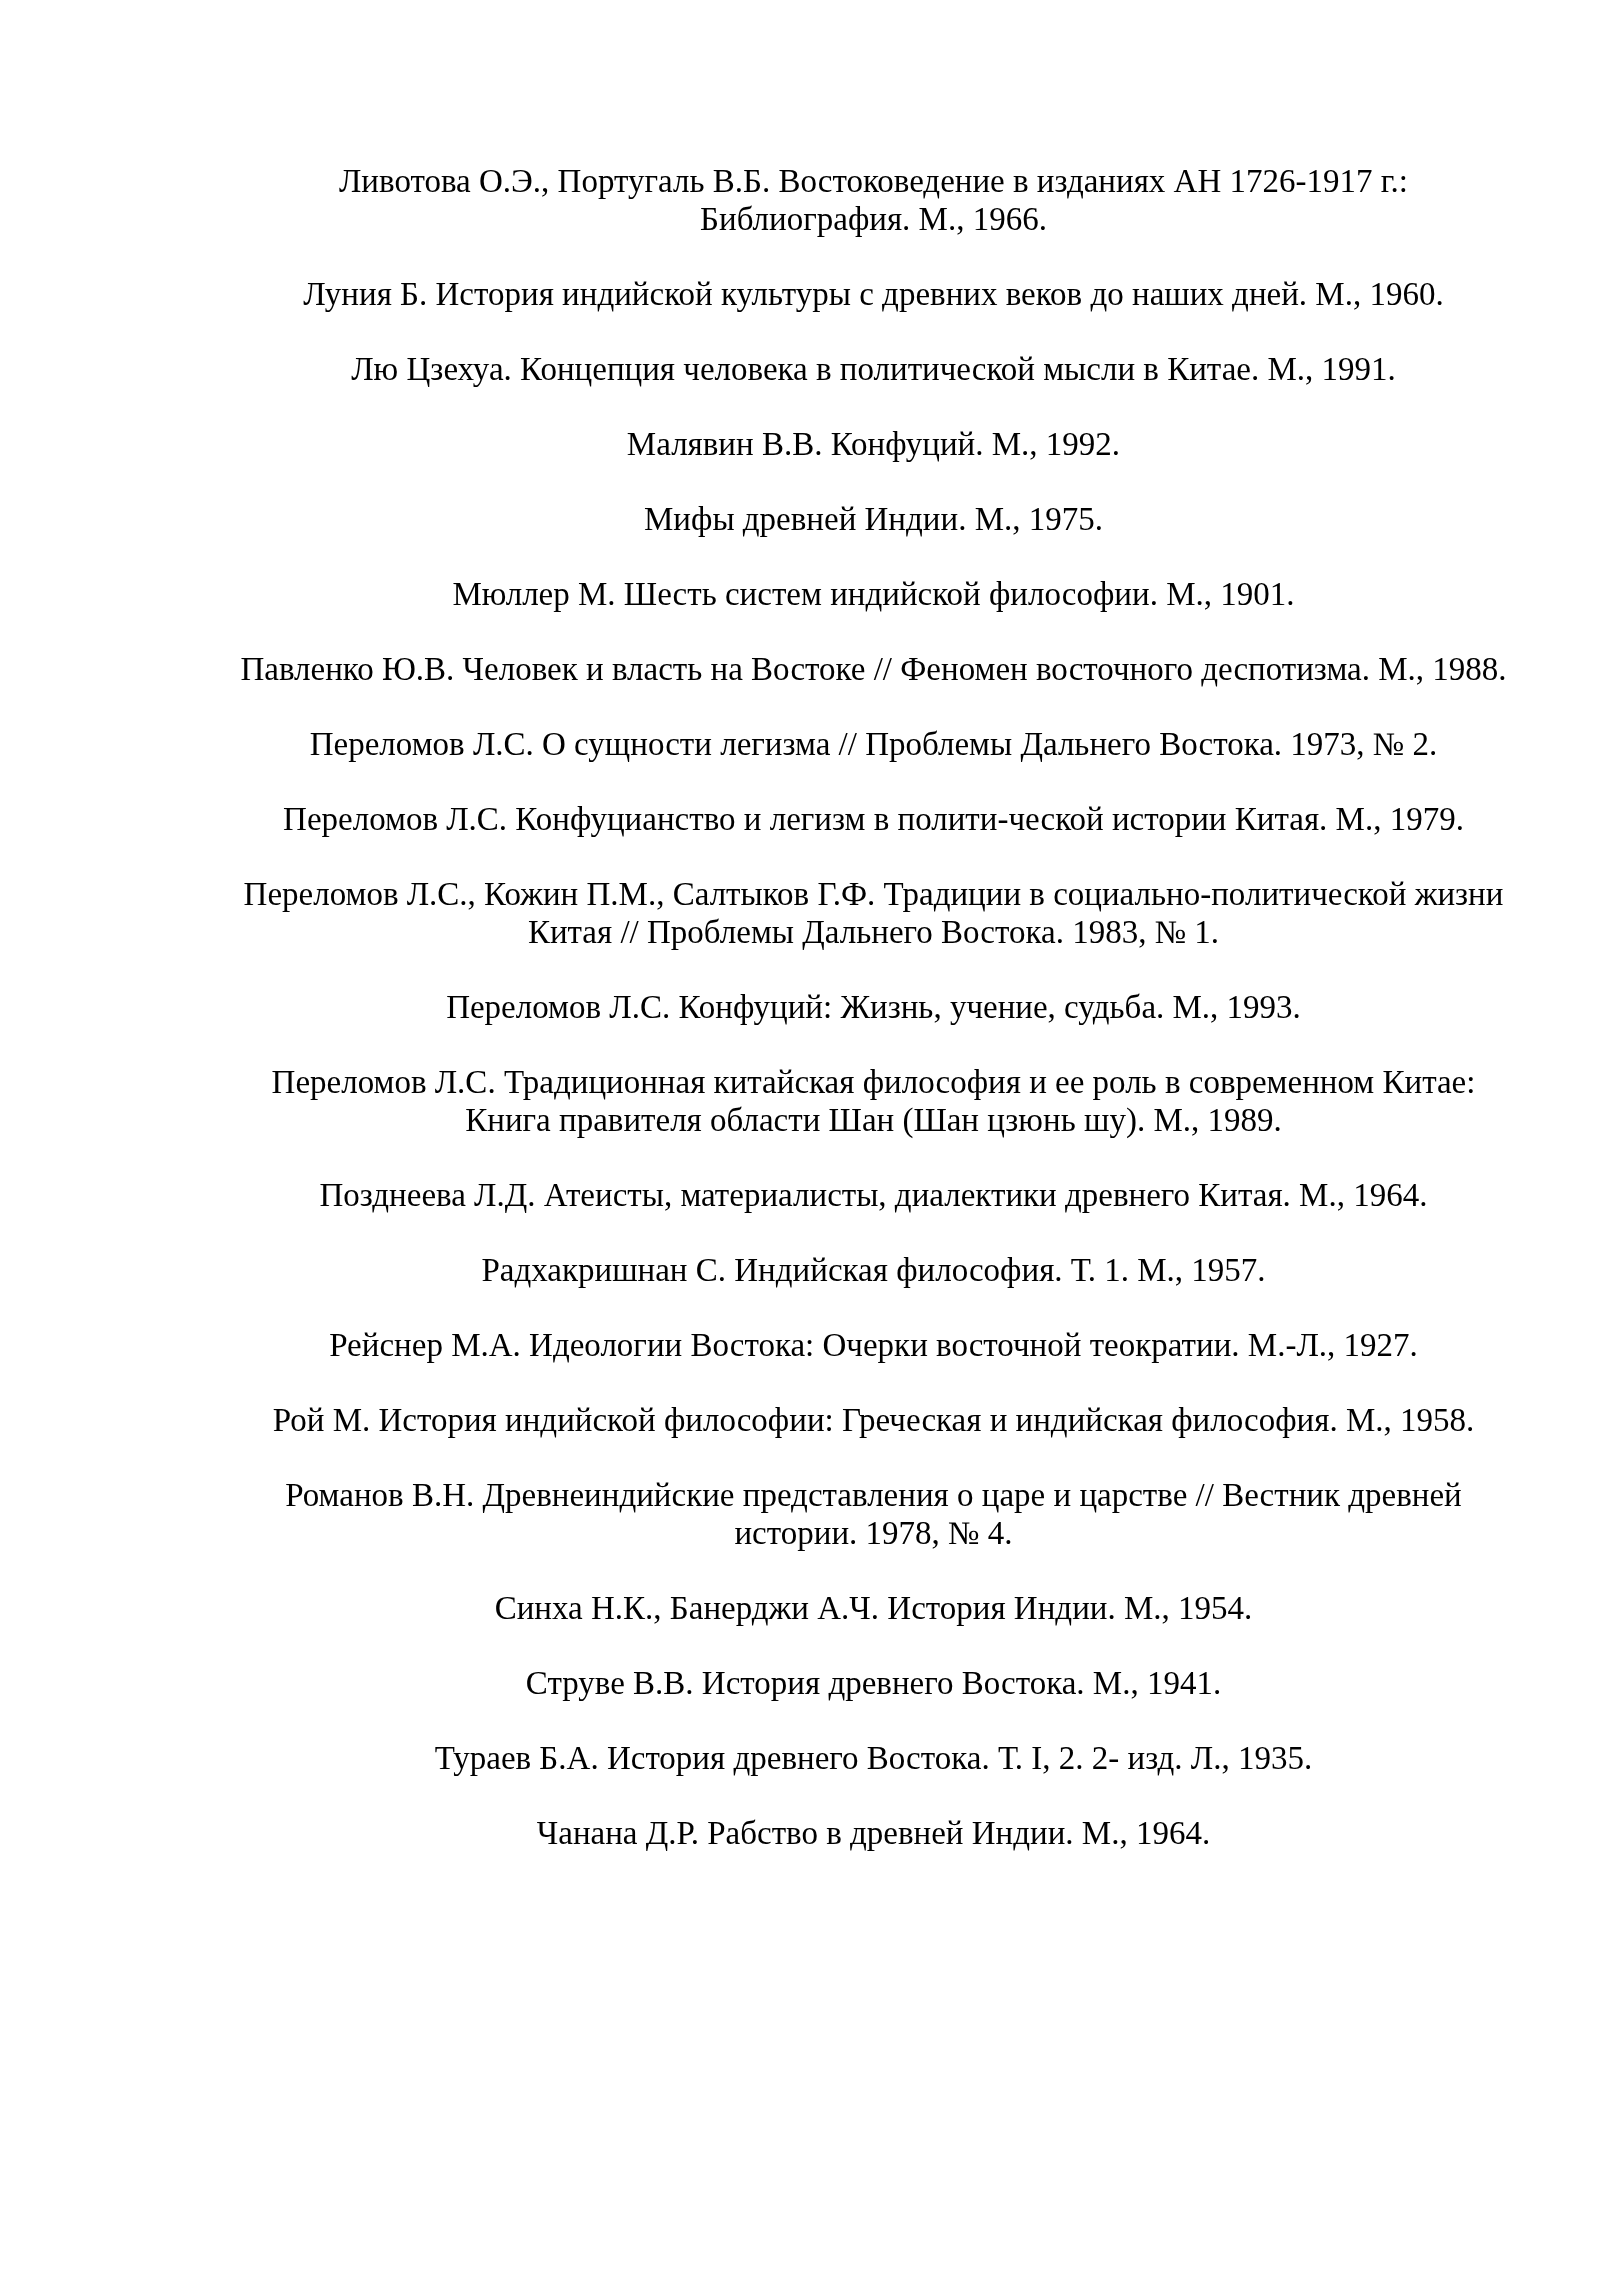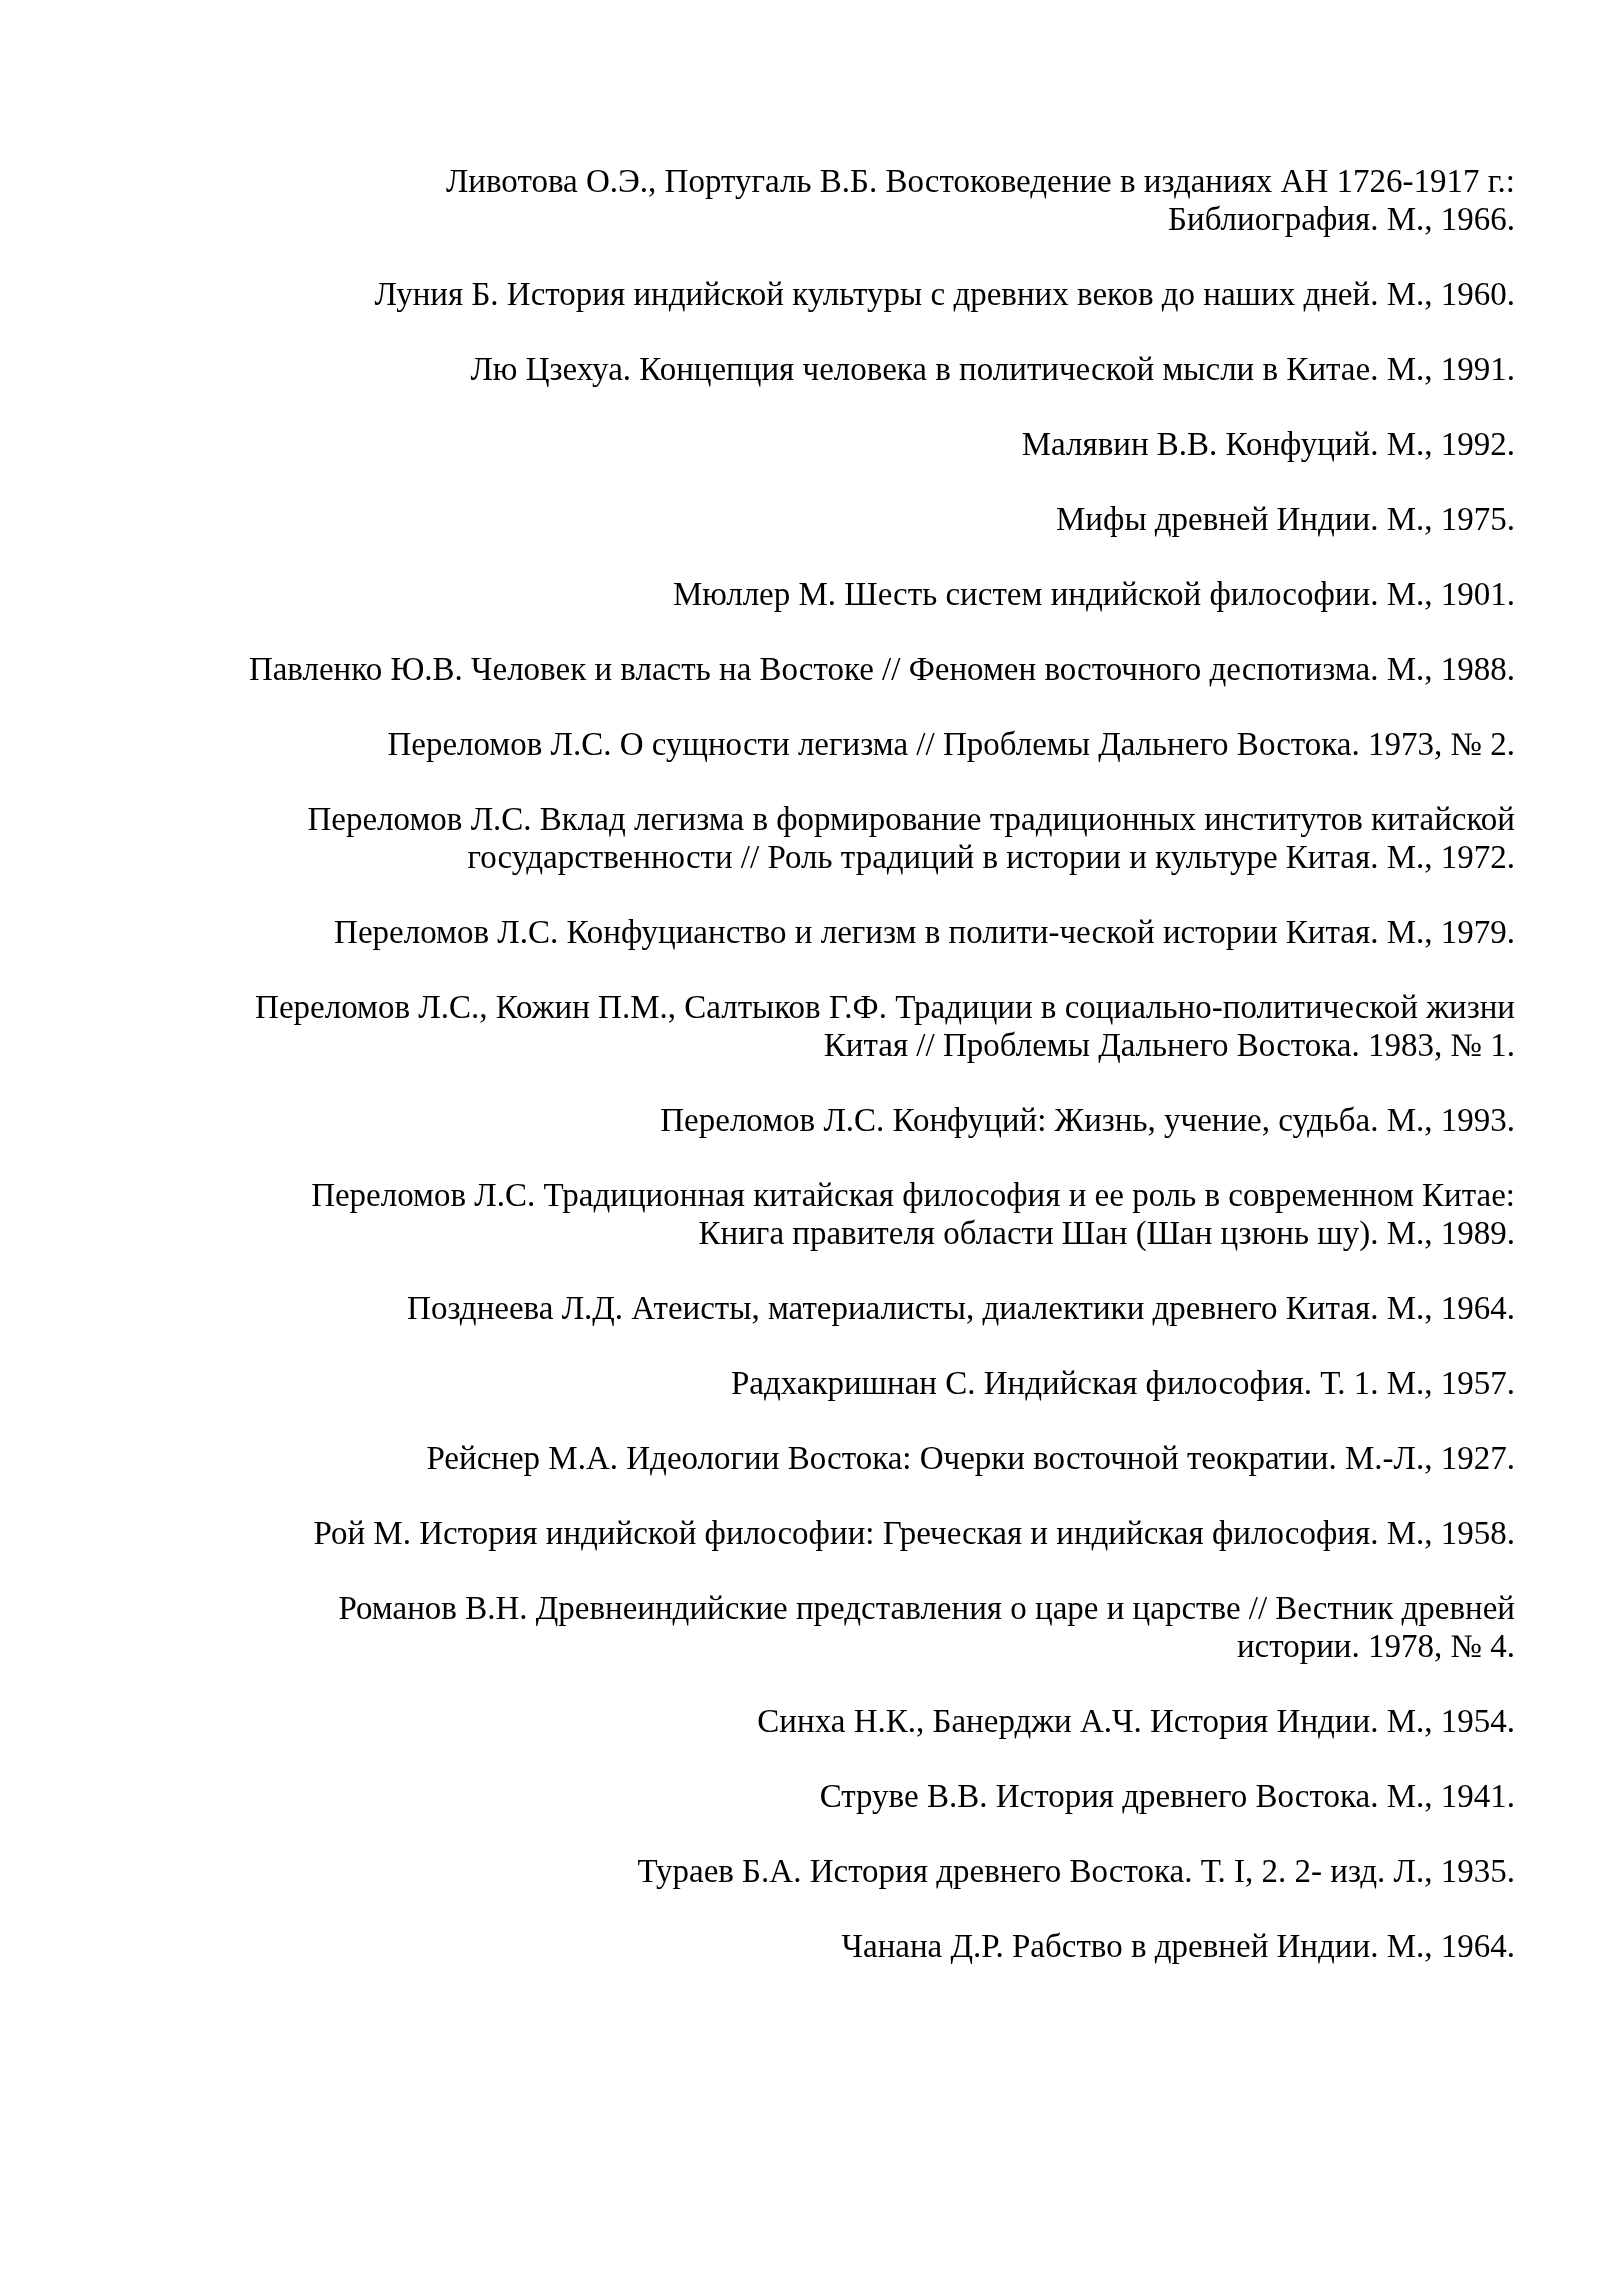--- a/index.html
+++ b/index.html
@@ -22,38 +22,37 @@
     padding: 162px 0 0 232px;
   }
   .text-block {
     width: 1283px;
   }
   .entry {
     margin: 0 0 37px 0;
     font-size: 33px;
     line-height: 38px;
     font-weight: 400;
-    text-align: right;
+    text-align: center;
     word-spacing: normal;
   }
 </style>
 </head>
 <body>
 
 <div class="page">
   <div class="text-block">
     <p class="entry">Ливотова О.Э., Португаль В.Б. Востоковедение в изданиях АН 1726-1917 г.: Библиография. М., 1966.</p>
     <p class="entry">Луния Б. История индийской культуры с древних веков до наших дней. М., 1960.</p>
     <p class="entry">Лю Цзехуа. Концепция человека в политической мысли в Китае. М., 1991.</p>
     <p class="entry">Малявин В.В. Конфуций. М., 1992.</p>
     <p class="entry">Мифы древней Индии. М., 1975.</p>
     <p class="entry">Мюллер М. Шесть систем индийской философии. М., 1901.</p>
     <p class="entry">Павленко Ю.В. Человек и власть на Востоке // Феномен восточного деспотизма. М., 1988.</p>
     <p class="entry">Переломов Л.С. О сущности легизма // Проблемы Дальнего Востока. 1973, № 2.</p>
-    <p class="entry">Переломов Л.С. Вклад легизма в формирование традиционных институтов китайской государственности // Роль традиций в истории и культуре Китая. М., 1972.</p>
     <p class="entry">Переломов Л.С. Конфуцианство и легизм в полити-ческой истории Китая. М., 1979.</p>
     <p class="entry">Переломов Л.С., Кожин П.М., Салтыков Г.Ф. Традиции в социально-политической жизни Китая // Проблемы Дальнего Востока. 1983, № 1.</p>
     <p class="entry">Переломов Л.С. Конфуций: Жизнь, учение, судьба. М., 1993.</p>
     <p class="entry">Переломов Л.С. Традиционная китайская философия и ее роль в современном Китае: Книга правителя области Шан (Шан цзюнь шу). М., 1989.</p>
     <p class="entry">Позднеева Л.Д. Атеисты, материалисты, диалектики древнего Китая. М., 1964.</p>
     <p class="entry">Радхакришнан С. Индийская философия. Т. 1. М., 1957.</p>
     <p class="entry">Рейснер М.А. Идеологии Востока: Очерки восточной теократии. М.-Л., 1927.</p>
     <p class="entry">Рой М. История индийской философии: Греческая и индийская философия. М., 1958.</p>
     <p class="entry">Романов В.Н. Древнеиндийские представления о царе и царстве // Вестник древней истории. 1978, № 4.</p>
     <p class="entry">Синха Н.К., Банерджи А.Ч. История Индии. М., 1954.</p>

